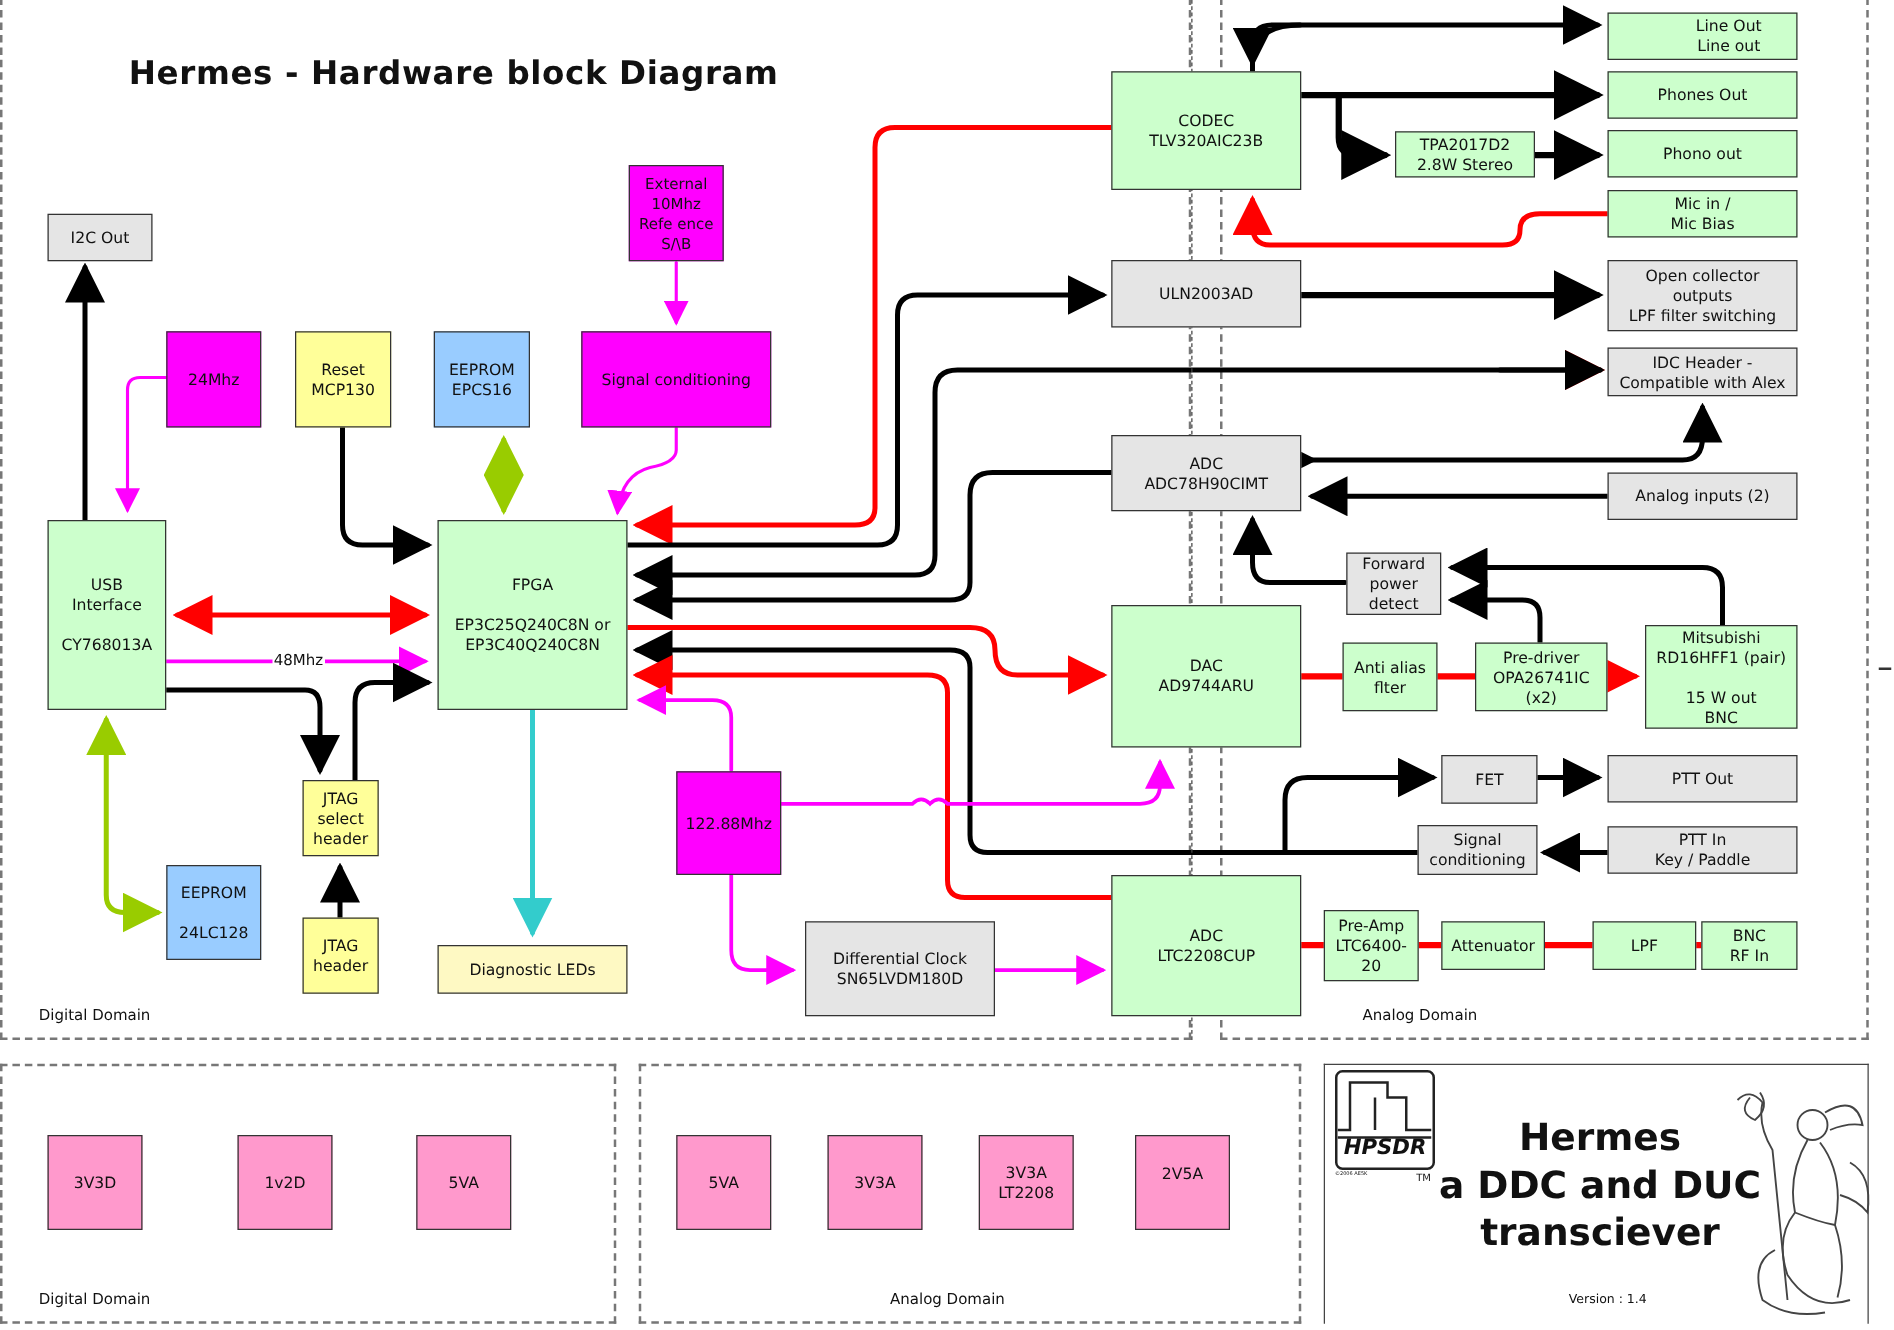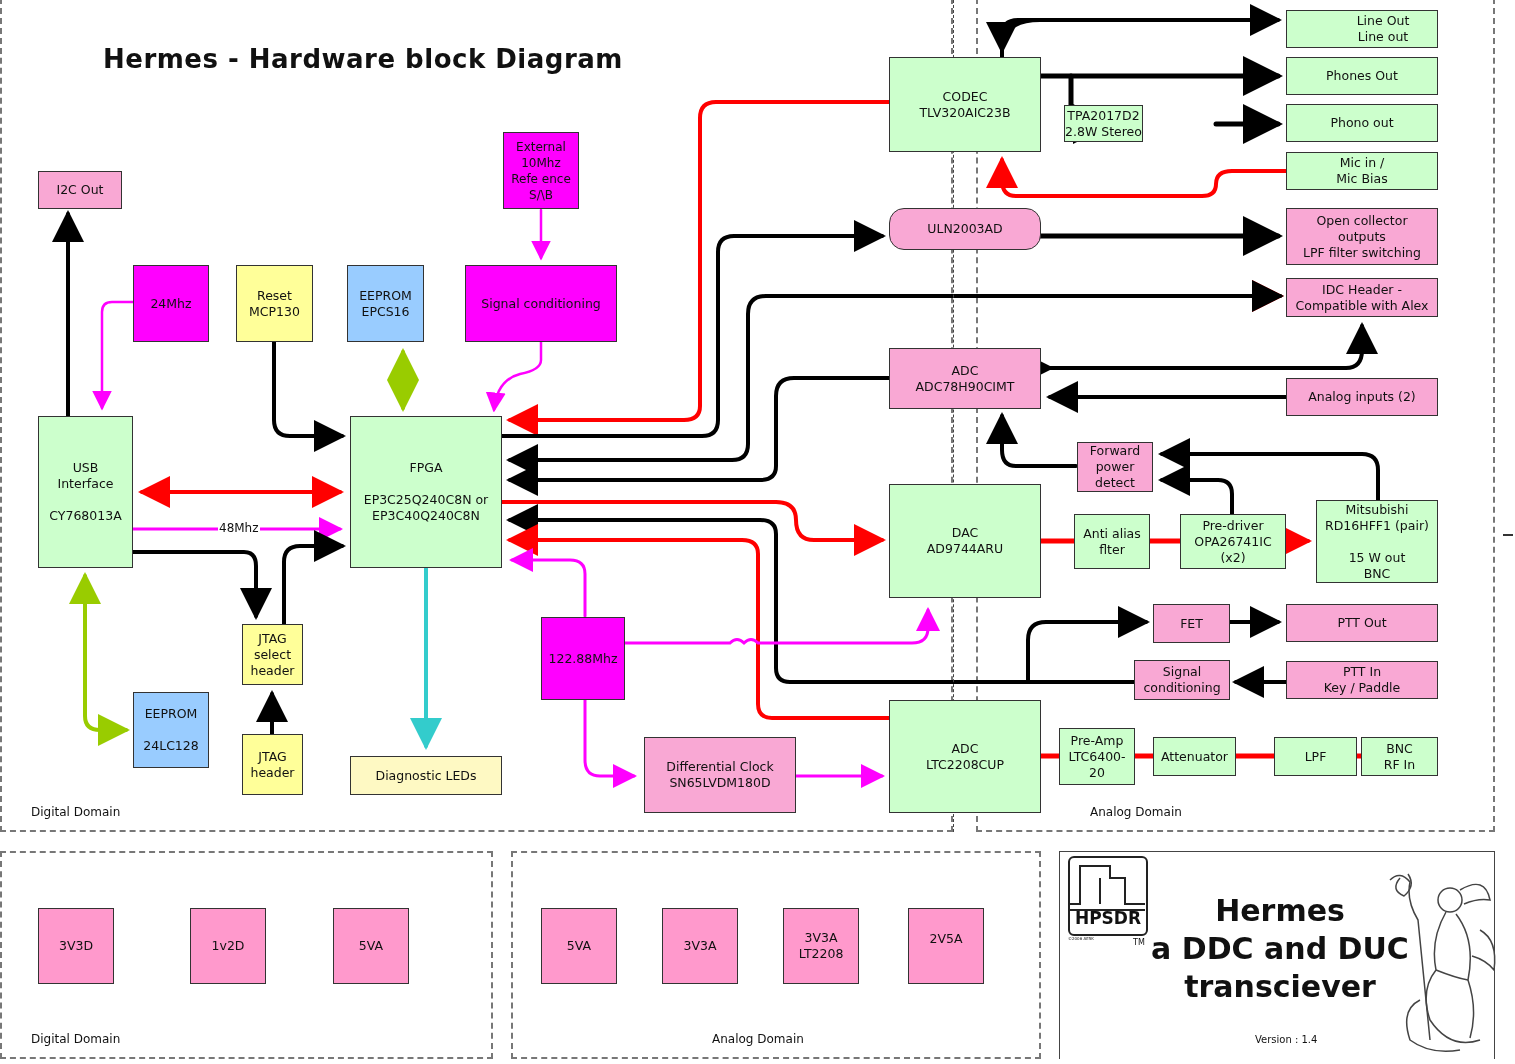--- a/index.html
+++ b/index.html
@@ -4,33 +4,33 @@
 <style>
   html, body { margin:0; padding:0; background:#ffffff; }
   body { width:1515px; height:1064px; position:relative; overflow:hidden;
          font-family:"DejaVu Sans", sans-serif; color:#111; }
   .dash { position:absolute; border:2px dashed #777; box-sizing:border-box; }
   .vdash { position:absolute; width:0; border-left:1.5px dashed #444; }
   .box { position:absolute; box-sizing:border-box; border:1.5px solid #333;
          display:flex; align-items:center; justify-content:center; text-align:center;
          font-size:12.5px; line-height:16px; white-space:pre-line; }
   .green { background:#ccffcc; }
-  .cyan { background:#f9a8d4; }
+  .cyan { background:#e5e5e5; }
   .magenta { background:#ff00ff; }
   .yellow { background:#ffff99; }
   .blue { background:#99ccff; }
   .orange { background:#fef9c3; }
   .pink { background:#ff99cc; }
   .label { position:absolute; font-size:12px; white-space:nowrap; }
   #title { position:absolute; left:103px; top:44px; font-size:26px; font-weight:bold; letter-spacing:0.5px; }
   #wires { position:absolute; left:0; top:0; }
   .bigtitle { position:absolute; left:1150px; width:260px; text-align:center; font-size:30px; font-weight:bold; line-height:38px; white-space:pre-line; }
   .version { position:absolute; left:1255px; top:1034px; font-size:10px; }
   .logo { position:absolute; left:1068px; top:856px; width:80px; height:80px; border:2.5px solid #222; border-radius:6px; box-sizing:border-box; background:#fff; }
-  .logo-text { position:absolute; left:0; right:0; bottom:6px; font-size:17px; font-weight:bold; text-align:center; }
+  .logo-text { position:absolute; left:0; right:0; bottom:6px; font-size:17px; font-weight:bold; font-style:italic; text-align:center; }
   .tm { position:absolute; left:1133px; top:938px; font-size:8px; }
   .copy { position:absolute; left:1068px; top:936px; font-size:4px; }
   .figure { position:absolute; left:1360px; top:860px; width:140px; height:200px; }
   .tick { position:absolute; left:1503px; top:534px; width:10px; height:1.5px; background:#333; }
 </style>
 </head>
 <body>
 
 <div class="dash" style="left:0;top:-2px;width:953px;height:834px;"></div>
 <div class="dash" style="left:976px;top:-2px;width:519px;height:834px;"></div>
@@ -150,32 +150,32 @@
 
 24LC128</div>
 <div class="box orange" style="left:350px;top:756px;width:152px;height:39px;">Diagnostic LEDs</div>
 <div class="box magenta" style="left:541px;top:617px;width:84px;height:83px;">122.88Mhz</div>
 <div class="box cyan" style="left:644px;top:737px;width:152px;height:76px;">Differential Clock
 SN65LVDM180D</div>
 <div class="label" style="left:31px;top:805px;">Digital Domain</div>
 
 <div class="box green" style="left:889px;top:57px;width:152px;height:95px;">CODEC
 TLV320AIC23B</div>
-<div class="box cyan" style="left:889px;top:208px;width:152px;height:42px;border-radius:15px;">ULN2003AD</div>
+<div class="box cyan" style="left:889px;top:208px;width:152px;height:54px;">ULN2003AD</div>
 <div class="box cyan" style="left:889px;top:348px;width:152px;height:61px;">ADC
 ADC78H90CIMT</div>
 <div class="box green" style="left:889px;top:484px;width:152px;height:114px;">DAC
 AD9744ARU</div>
 <div class="box green" style="left:889px;top:700px;width:152px;height:113px;">ADC
 LTC2208CUP</div>
 
 <div class="box green" style="left:1286px;top:10px;width:152px;height:38px;padding-left:42px;">Line Out
 Line out</div>
 <div class="box green" style="left:1286px;top:57px;width:152px;height:38px;">Phones Out</div>
-<div class="box green" style="left:1064px;top:105px;width:79px;height:37px;">TPA2017D2
+<div class="box green" style="left:1116px;top:105px;width:112px;height:37px;">TPA2017D2
 2.8W Stereo</div>
 <div class="box green" style="left:1286px;top:104px;width:152px;height:38px;">Phono out</div>
 <div class="box green" style="left:1286px;top:152px;width:152px;height:38px;">Mic in /
 Mic Bias</div>
 <div class="box cyan" style="left:1286px;top:208px;width:152px;height:57px;">Open collector
 outputs
 LPF filter switching</div>
 <div class="box cyan" style="left:1286px;top:278px;width:152px;height:39px;text-align:center;">IDC Header -
 Compatible with Alex</div>
 <div class="box cyan" style="left:1286px;top:378px;width:152px;height:38px;">Analog inputs (2)</div>

